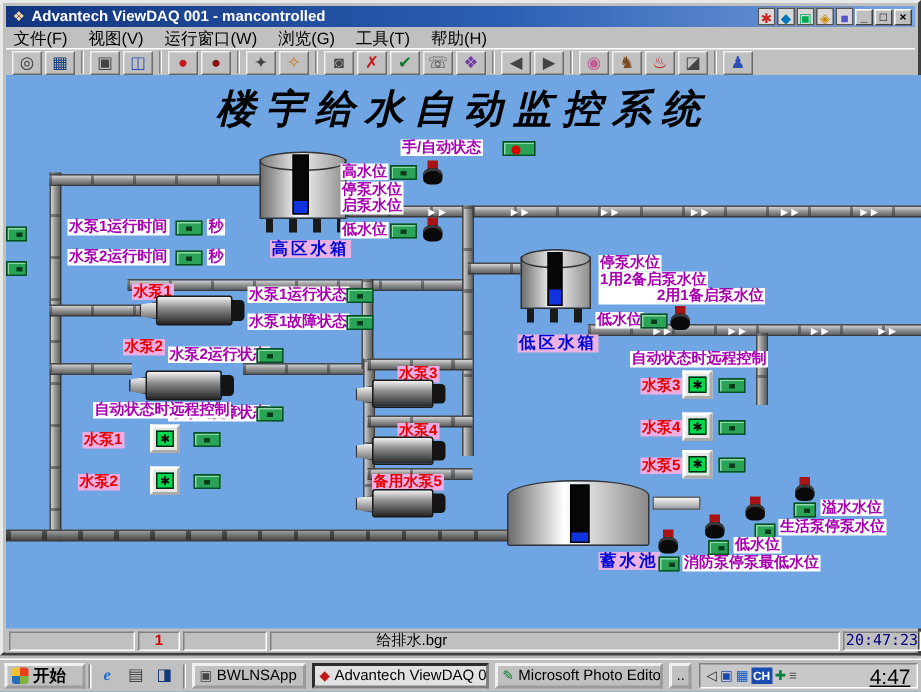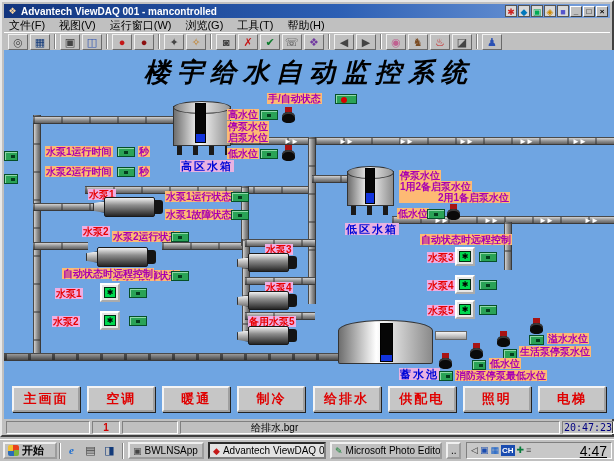--- a/index.html
+++ b/index.html
@@ -28,21 +28,21 @@
   .tsep { width:2px; height:15px; border-left:1px solid #808080; border-right:1px solid #fff; margin:0 2px; }
   .c-gray{color:#444}.c-navy{color:#123a7a}.c-red{color:#c41818}.c-dred{color:#8c0f0f}.c-green{color:#0c7c2c}
   .c-org{color:#c07818}.c-blue{color:#2a50b4}.c-pink{color:#c06090}.c-brown{color:#7a4a20}.c-purp{color:#7038a0}
 
   
   .canvas { position:absolute; left:2px; top:48px; width:610px; height:369px; background:#6fa5e2; overflow:hidden; }
   .hmititle { position:absolute; left:120px; top:5px; width:370px; text-align:center; color:#000000;
               font-family:"DejaVu Serif","Liberation Serif",serif; font-weight:bold; font-style:italic;
               font-size:26px; letter-spacing:7px; white-space:nowrap; }
 
-  .plabel { position:absolute; background:#fdba74; color:#a800b0; font-size:10px; font-weight:bold;
+  .plabel { position:absolute; background:#ffffff; color:#a800b0; font-size:10px; font-weight:bold;
             line-height:11px; padding:0 1px; white-space:nowrap; }
   .rlabel { position:absolute; background:#efaee3; color:#e80000; font-size:10px; font-weight:bold;
             line-height:11px; padding:0 1px; white-space:nowrap; }
   .blabel { position:absolute; background:#e9b2e2; color:#0008d8; font-size:11px; font-weight:bold;
             line-height:12px; padding:0 1px; letter-spacing:2px; white-space:nowrap; }
 
   .ind { position:absolute; width:18px; height:10px; background:#2aa356; border:1px solid #065028;
          box-shadow:inset 1px 1px 0 #8fd8a8; }
   .ind::after { content:""; position:absolute; left:6px; top:3px; width:4px; height:3px; background:#043d1d; }
   .ind-red::after { left:5px; top:2px; width:6px; height:6px; border-radius:50%; background:#d80000; }
@@ -343,30 +343,20 @@
     <div class="valve" style="left:493px;top:281px;"></div>
     <div class="ind" style="left:499px;top:299px;width:14px;"></div>
     <div class="plabel" style="left:515px;top:296px;">生活泵停泵水位</div>
     <div class="valve" style="left:466px;top:293px;"></div>
     <div class="ind" style="left:468px;top:310px;width:14px;"></div>
     <div class="plabel" style="left:485px;top:308px;">低水位</div>
     <div class="valve" style="left:435px;top:303px;"></div>
     <div class="ind" style="left:435px;top:321px;width:14px;"></div>
     <div class="plabel" style="left:451px;top:320px;">消防泵停泵最低水位</div>
 
-    <div class="navrow">
-      <div class="navbtn">主画面</div>
-      <div class="navbtn">空调</div>
-      <div class="navbtn">暖通</div>
-      <div class="navbtn">制冷</div>
-      <div class="navbtn">给排水</div>
-      <div class="navbtn">供配电</div>
-      <div class="navbtn">照明</div>
-      <div class="navbtn">电梯</div>
-    </div>
   </div>
 
   <div class="statusbar">
     <div class="scell" style="left:2px;width:84px;"></div>
     <div class="scell spage" style="left:88px;width:28px;">1</div>
     <div class="scell" style="left:118px;width:56px;"></div>
     <div class="scell sfile" style="left:176px;width:380px;">给排水.bgr</div>
     <div class="scell stime" style="left:558px;width:52px;">20:47:23</div>
   </div>
 </div>

